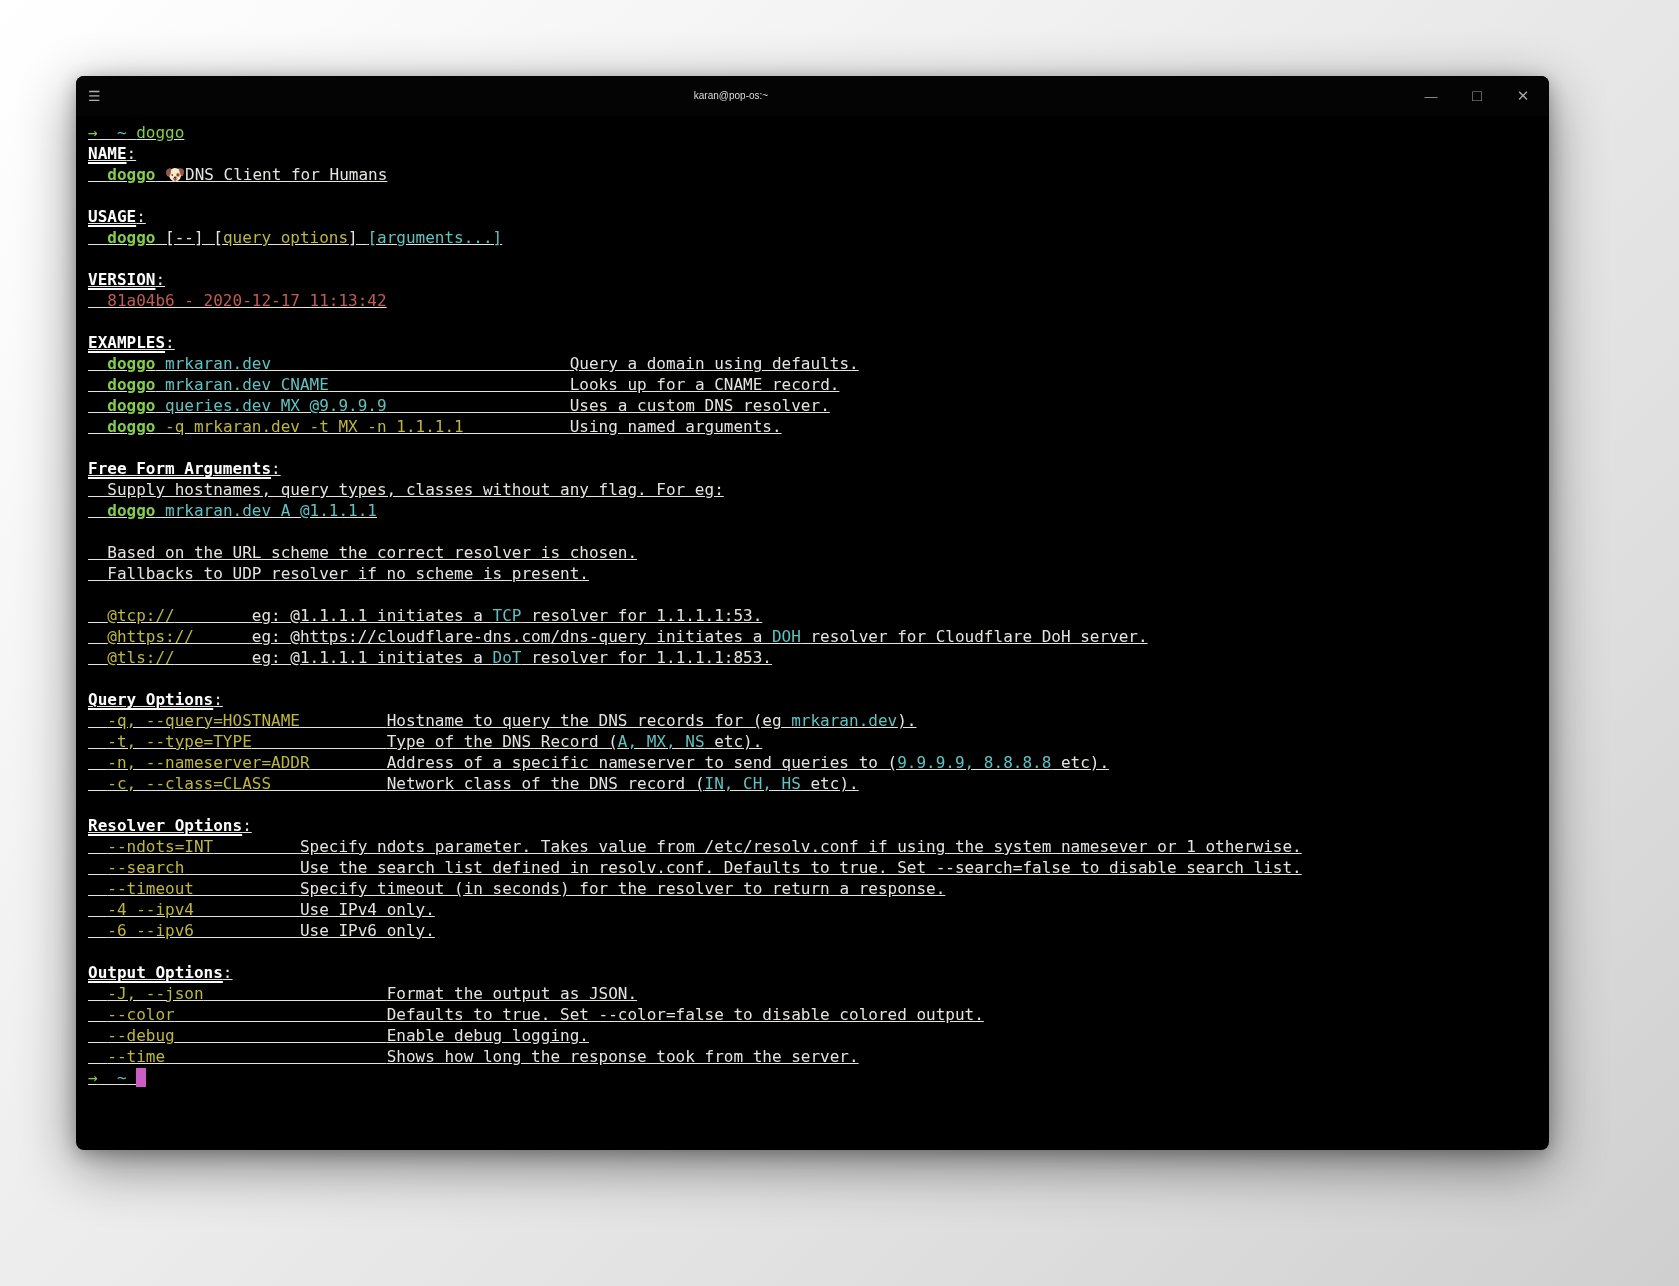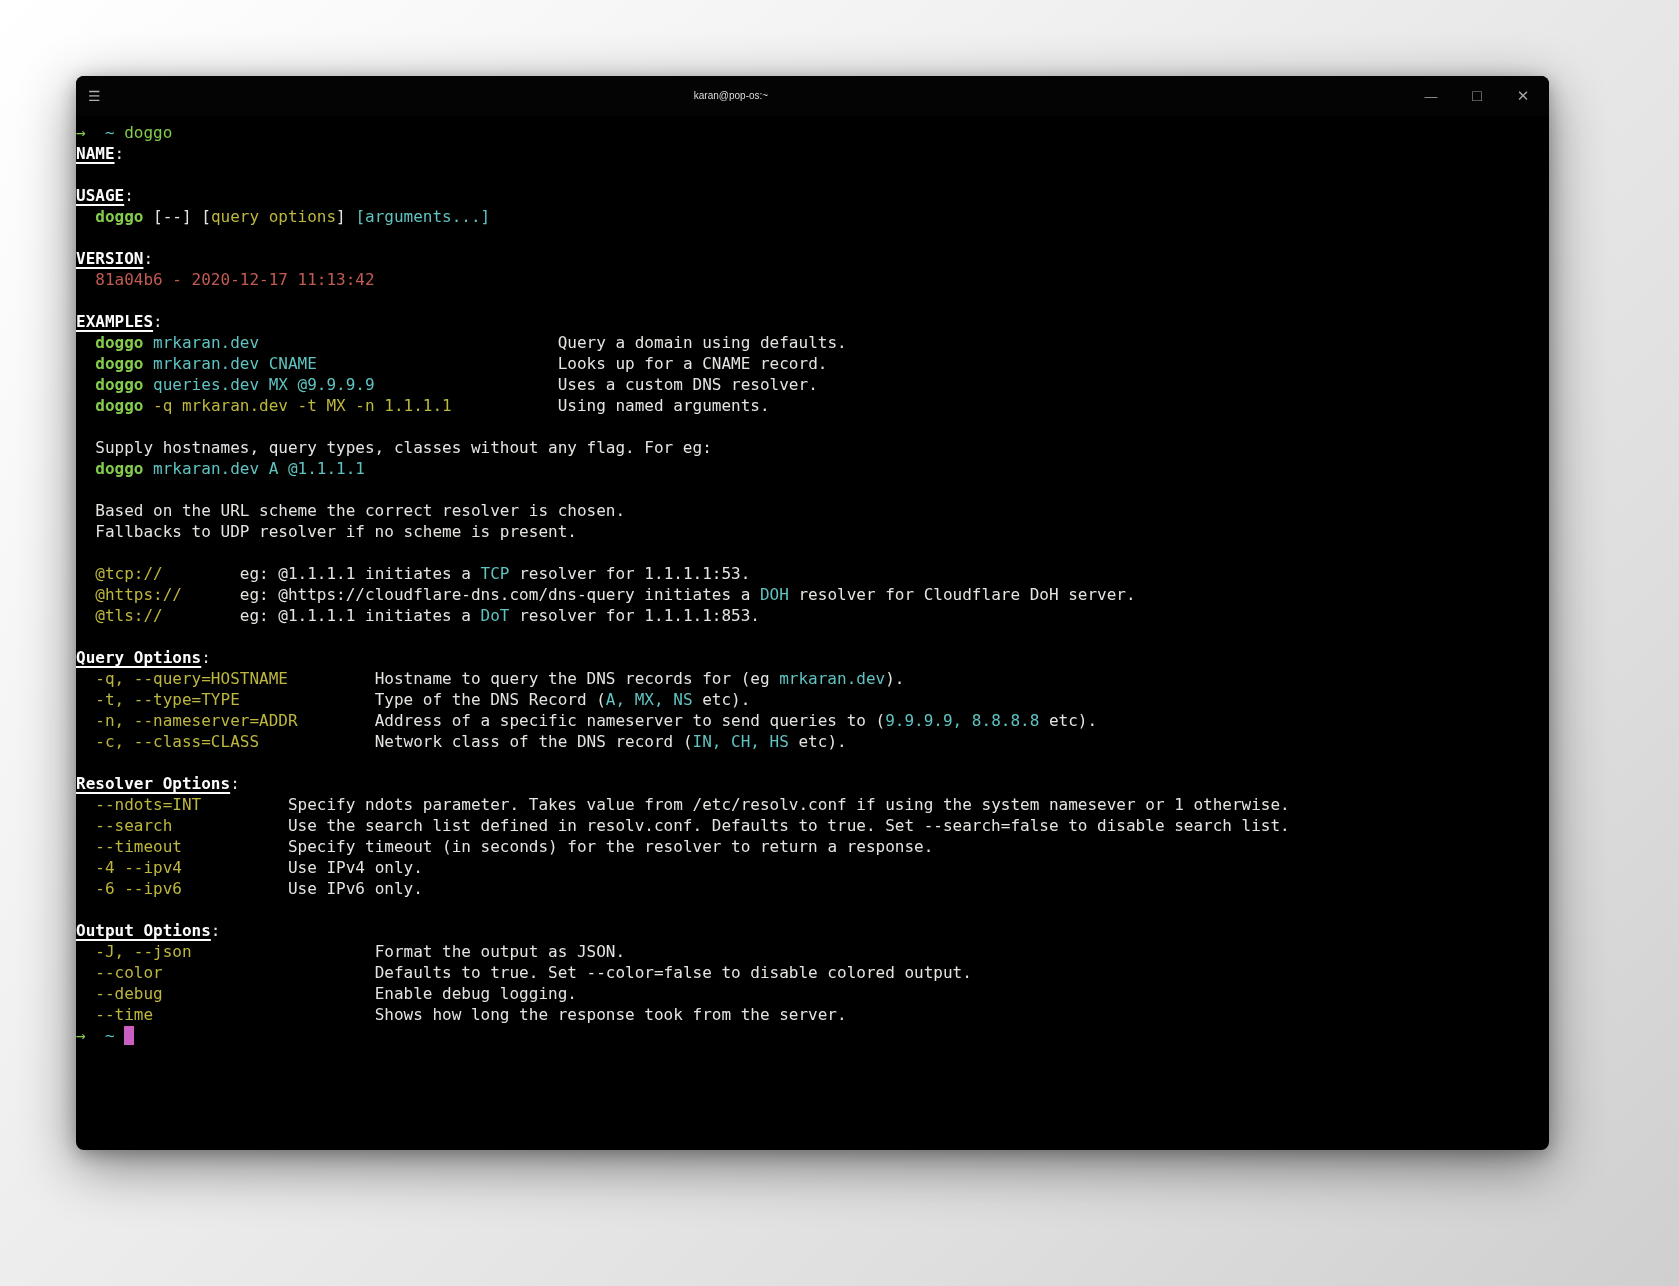--- a/index.html
+++ b/index.html
@@ -69,25 +69,26 @@
     color: #9a9a9a;
     background: none;
     border: none;
     padding: 0;
     cursor: pointer;
   }
   .ctrl.min  { font-size: 13px; }
   .ctrl.max  { font-size: 16px; }
   .ctrl.close{ font-size: 15px; color: #a6a6a6; }
   .screen {
-    padding: 6px 10px 0 0;
+    padding: 6px 10px 0 12px;
     font-family: "DejaVu Sans Mono", monospace;
     font-size: 16px;
     color: var(--fg);
     cursor: text;
+    text-decoration: underline;
   }
   .t-line {
     white-space: pre;
     height: 21px;
     line-height: 21px;
   }
   .b   { font-weight: bold; }
   .c-g { color: var(--green); }
   .c-c { color: var(--cyan); }
   .c-y { color: var(--yellow); }
@@ -126,33 +127,35 @@
           <span>□</span>
         </button>
         <button class="ctrl close">
           <span>✕</span>
         </button>
       </div>
     </div>
     <div class="screen" id="screen">
         <div class="t-line"><span class="c-g">→</span><span>  </span><span class="c-c">~</span><span> </span><span class="c-g">doggo</span></div>
         <div class="t-line"><span class="hdr">NAME</span><span>:</span></div>
+        <div class="t-line"><span>  </span><span class="c-g b">doggo</span><span> </span><span class="emoji">🐶</span><span>DNS Client for Humans</span></div>
         <div class="t-line"></div>
         <div class="t-line"><span class="hdr">USAGE</span><span>:</span></div>
         <div class="t-line"><span>  </span><span class="c-g b">doggo</span><span> [--] [</span><span class="c-y">query options</span><span>] </span><span class="c-c">[arguments...]</span></div>
         <div class="t-line"></div>
         <div class="t-line"><span class="hdr">VERSION</span><span>:</span></div>
         <div class="t-line"><span class="c-r">  81a04b6 - 2020-12-17 11:13:42</span></div>
         <div class="t-line"></div>
         <div class="t-line"><span class="hdr">EXAMPLES</span><span>:</span></div>
         <div class="t-line"><span>  </span><span class="c-g b">doggo</span><span> </span><span class="c-c">mrkaran.dev</span><span>                               </span><span>Query a domain using defaults.</span></div>
         <div class="t-line"><span>  </span><span class="c-g b">doggo</span><span> </span><span class="c-c">mrkaran.dev CNAME</span><span>                         </span><span>Looks up for a CNAME record.</span></div>
         <div class="t-line"><span>  </span><span class="c-g b">doggo</span><span> </span><span class="c-c">queries.dev MX @9.9.9.9</span><span>                   </span><span>Uses a custom DNS resolver.</span></div>
         <div class="t-line"><span>  </span><span class="c-g b">doggo</span><span> </span><span class="c-y">-q mrkaran.dev -t MX -n 1.1.1.1</span><span>           </span><span>Using named arguments.</span></div>
         <div class="t-line"></div>
+        <div class="t-line"><span class="hdr">Free Form Arguments</span><span>:</span></div>
         <div class="t-line"><span>  Supply hostnames, query types, classes without any flag. For eg:</span></div>
         <div class="t-line"><span>  </span><span class="c-g b">doggo</span><span> </span><span class="c-c">mrkaran.dev A @1.1.1.1</span></div>
         <div class="t-line"></div>
         <div class="t-line"><span>  Based on the URL scheme the correct resolver is chosen.</span></div>
         <div class="t-line"><span>  Fallbacks to UDP resolver if no scheme is present.</span></div>
         <div class="t-line"></div>
         <div class="t-line"><span>  </span><span class="c-y">@tcp://</span><span>        </span><span>eg: @1.1.1.1 initiates a </span><span class="c-c">TCP</span><span> resolver for 1.1.1.1:53.</span></div>
         <div class="t-line"><span>  </span><span class="c-y">@https://</span><span>      </span><span>eg: @https://cloudflare-dns.com/dns-query initiates a </span><span class="c-c">DOH</span><span> resolver for Cloudflare DoH server.</span></div>
         <div class="t-line"><span>  </span><span class="c-y">@tls://</span><span>        </span><span>eg: @1.1.1.1 initiates a </span><span class="c-c">DoT</span><span> resolver for 1.1.1.1:853.</span></div>
         <div class="t-line"></div>

